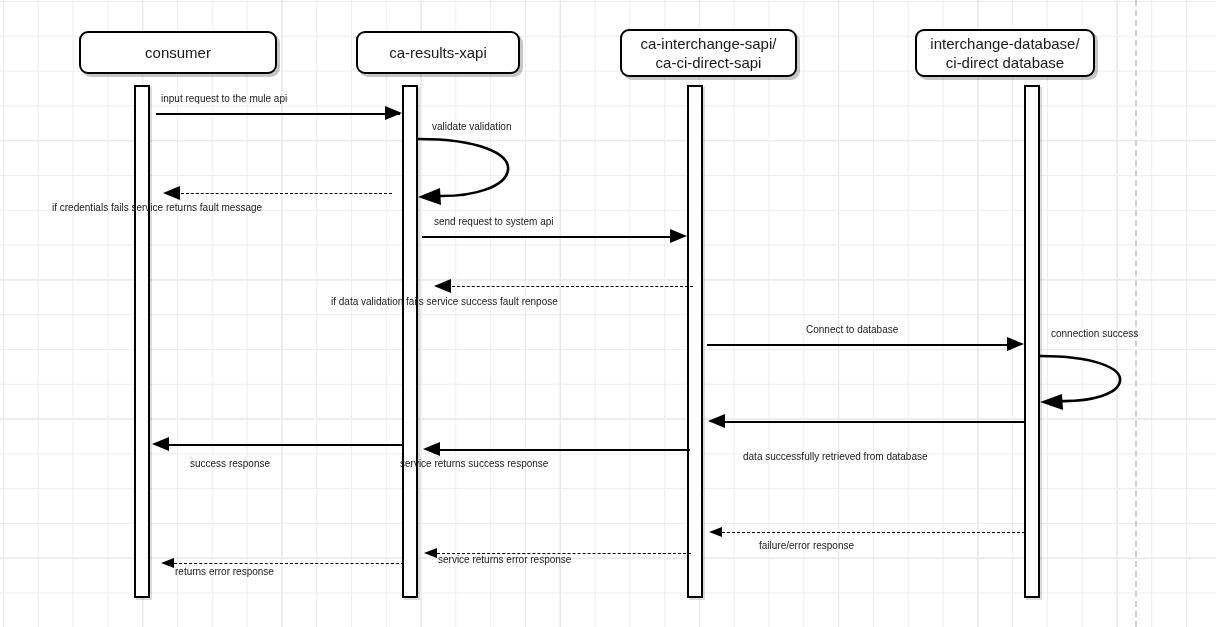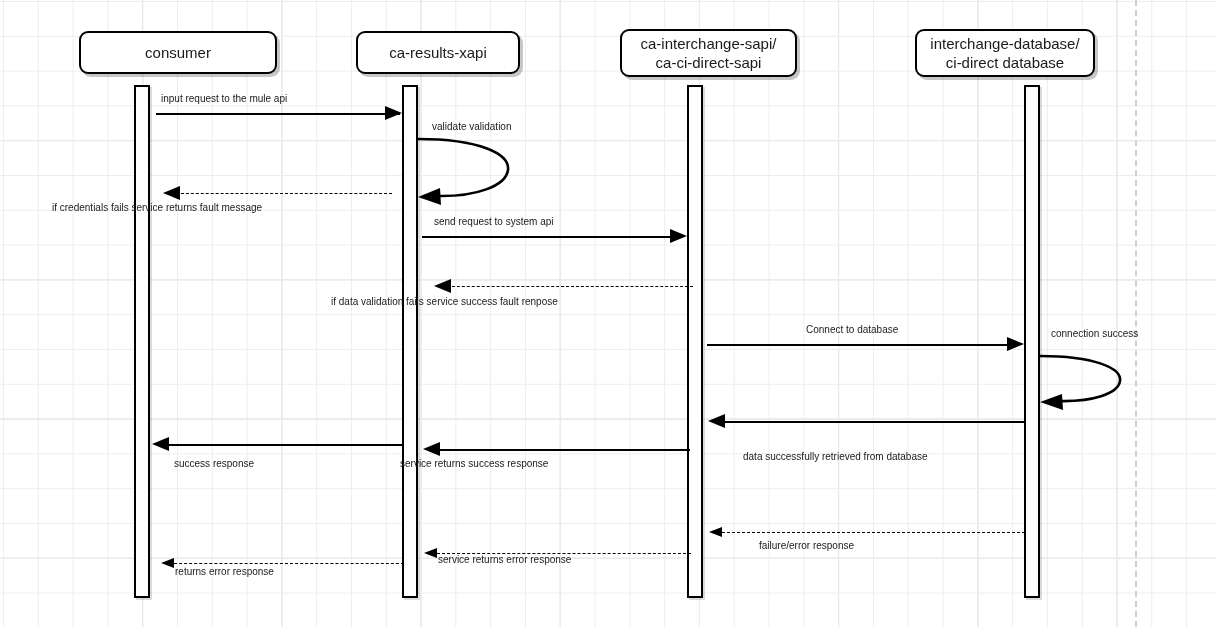--- a/index.html
+++ b/index.html
@@ -169,21 +169,21 @@
   <div class="msg-line" style="left:725px; top:421px; width:300px;"></div>
   <div class="arrow-head left" style="left:708px; top:414px;"></div>
   <div class="msg-label" style="left:743px; top:448px;">data successfully retrieved from database</div>
 
   <div class="msg-line" style="left:437px; top:449px; width:253px;"></div>
   <div class="arrow-head left" style="left:423px; top:442px;"></div>
   <div class="msg-label" style="left:400px; top:455px;">service returns success response</div>
 
   <div class="msg-line" style="left:167px; top:444px; width:237px;"></div>
   <div class="arrow-head left" style="left:152px; top:437px;"></div>
-  <div class="msg-label" style="left:174px; top:455px;text-align:right;">success response</div>
+  <div class="msg-label" style="left:190px; top:455px;text-align:right;">success response</div>
 
   <div class="msg-line dashed" style="left:722px; top:532px; width:303px;"></div>
   <div class="arrow-head thin-left" style="left:709px; top:527px;"></div>
   <div class="msg-label" style="left:759px; top:537px;">failure/error response</div>
 
   <div class="msg-line dashed" style="left:437px; top:553px; width:254px;"></div>
   <div class="arrow-head thin-left" style="left:424px; top:548px;"></div>
   <div class="msg-label" style="left:438px; top:551px;">service returns error response</div>
 
   <div class="msg-line dashed" style="left:174px; top:563px; width:230px;"></div>

